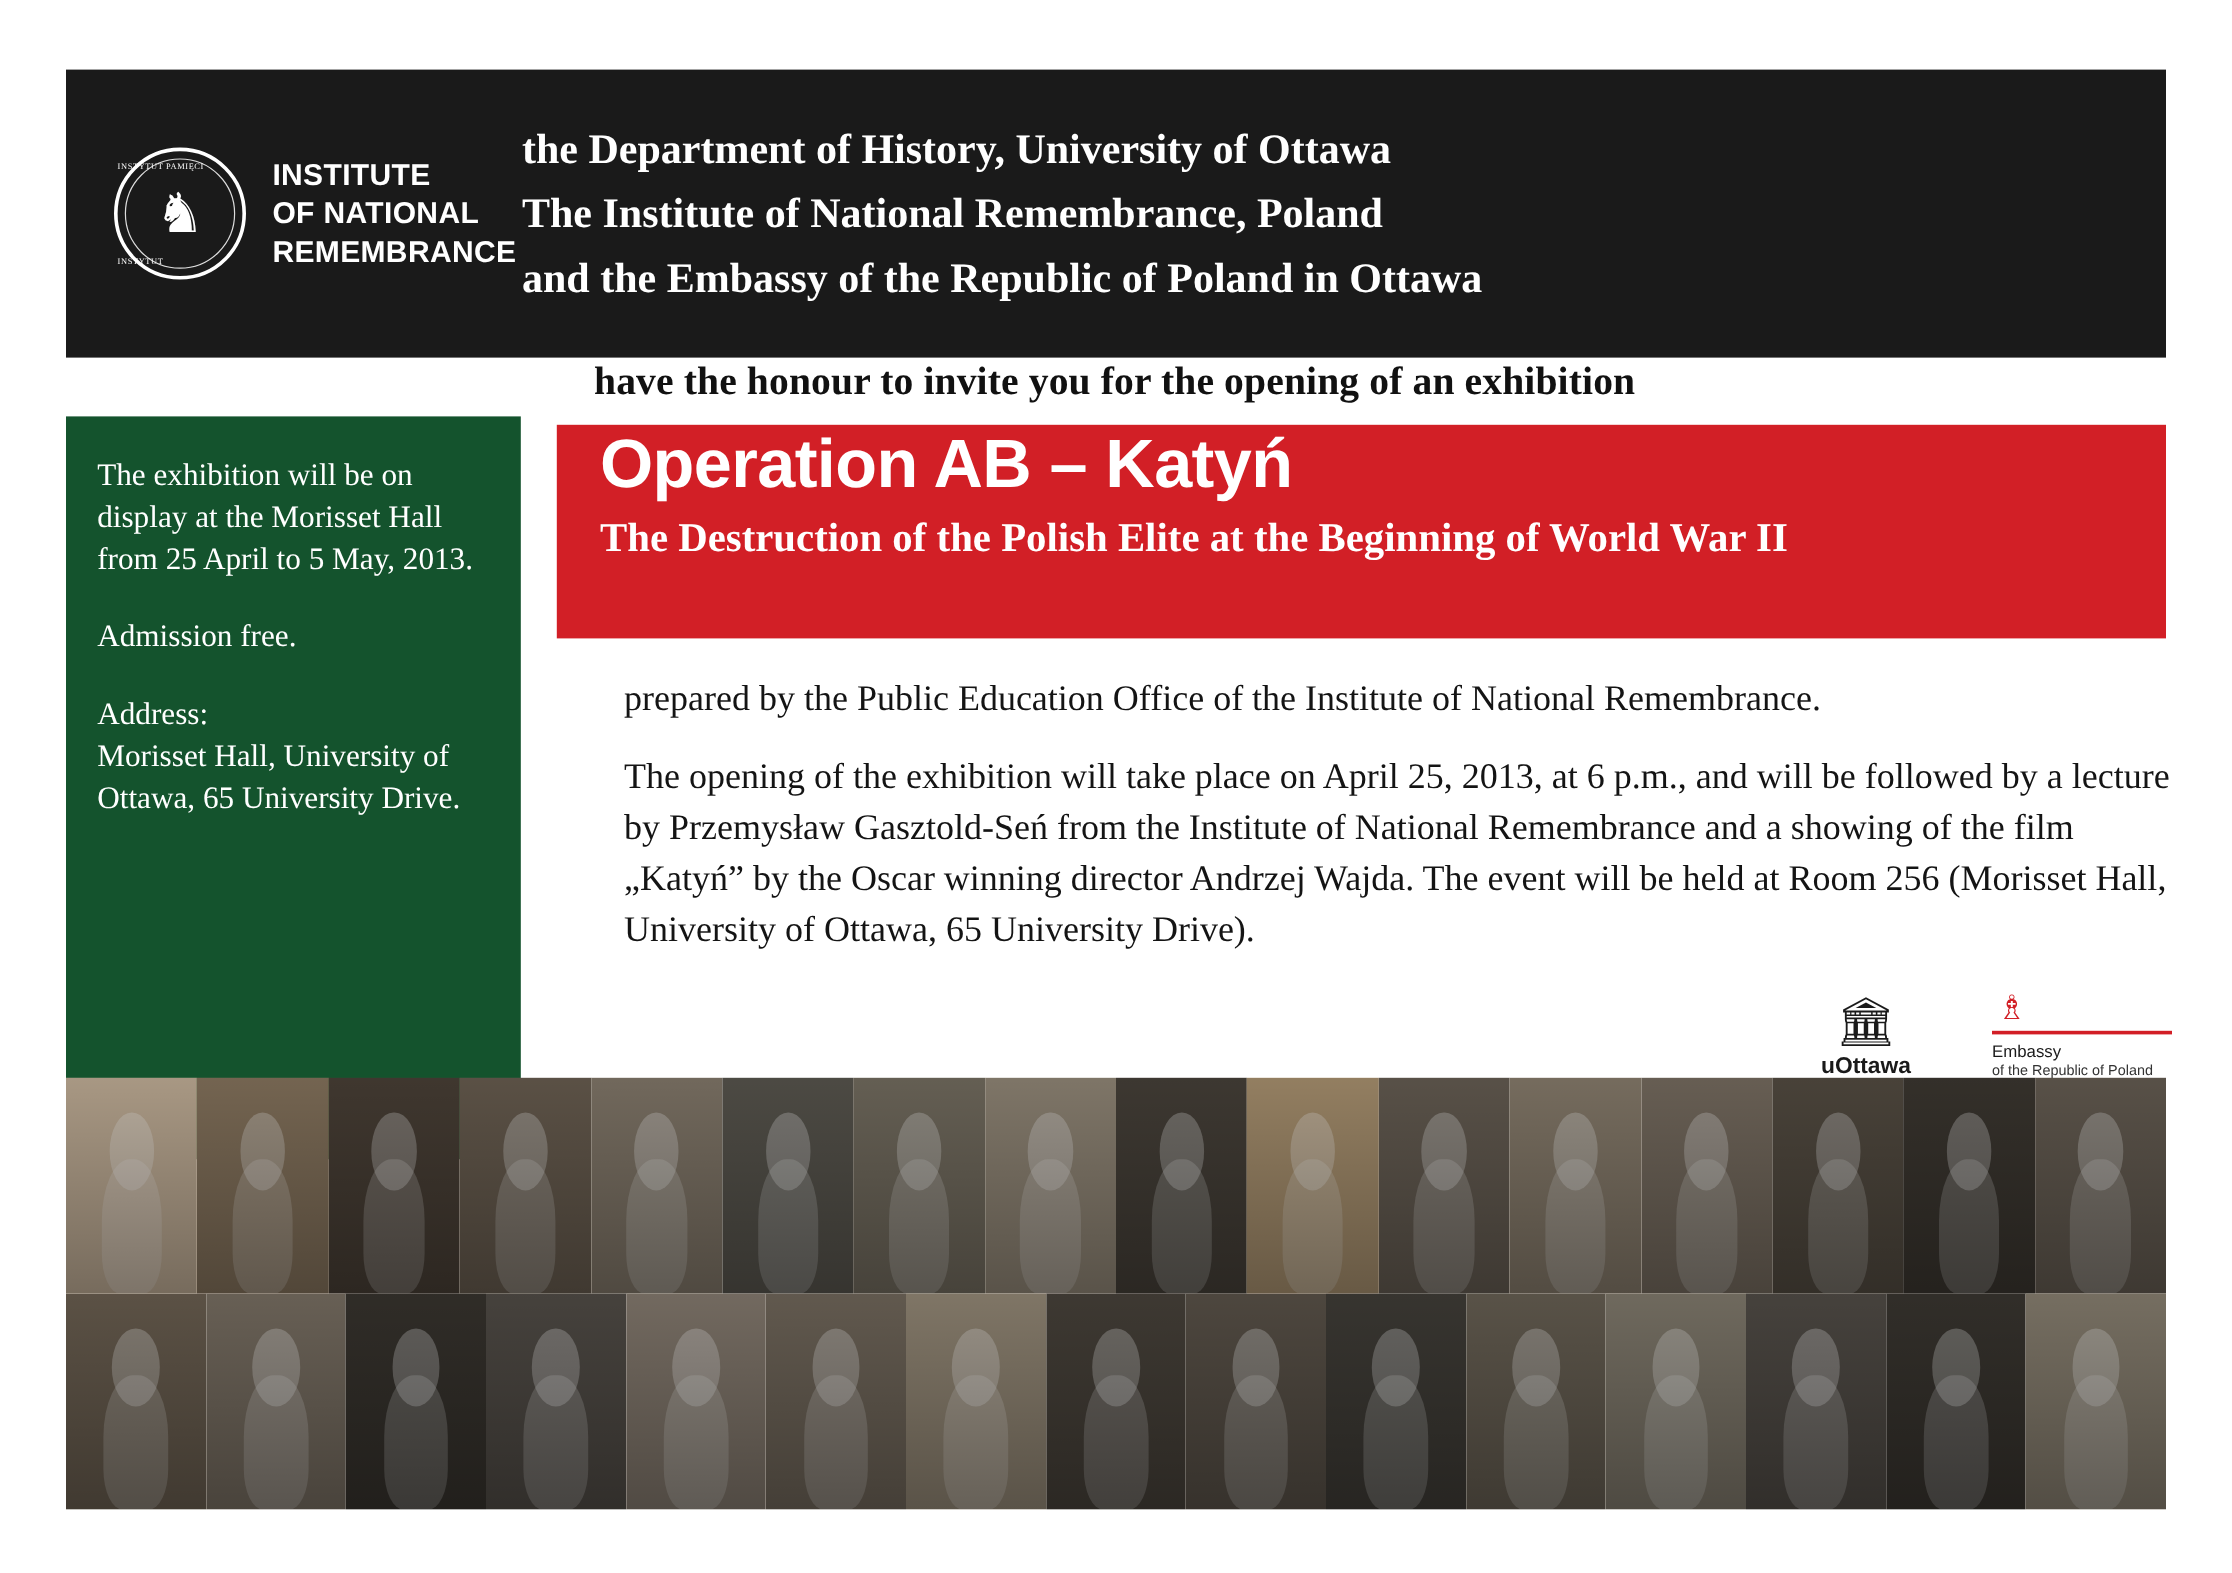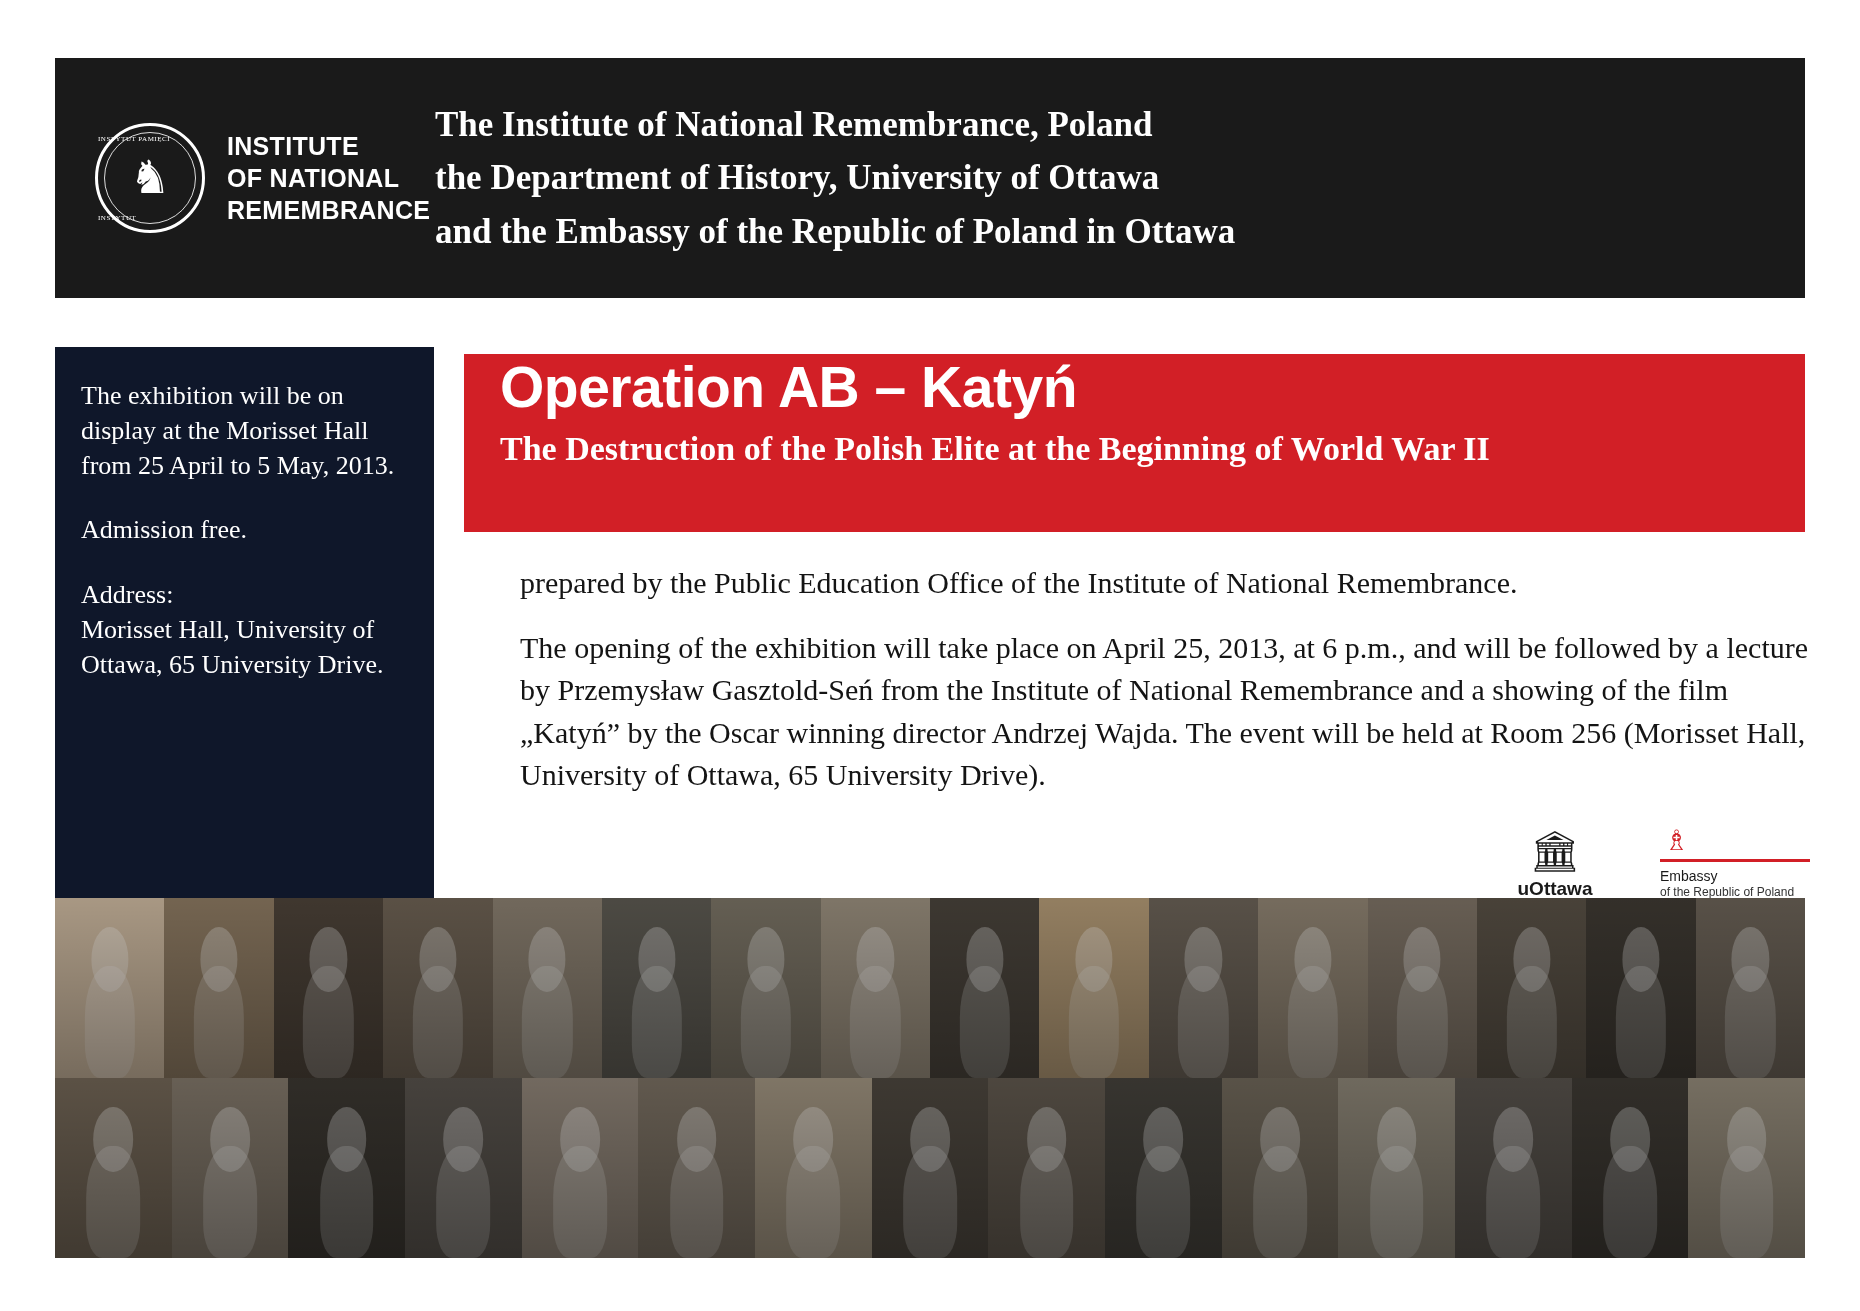--- a/index.html
+++ b/index.html
@@ -101,21 +101,21 @@
     letter-spacing: 0.1px;
   }
 
   
   .info-box {
     position: absolute;
     left: 55px;
     top: 347px;
     width: 379px;
     height: 619px;
-    background: #0f172a;
+    background: #14532d;
     color: #ffffff;
     box-sizing: border-box;
     padding: 32px 26px 0 26px;
     font-size: 26px;
     line-height: 1.34;
   }
   .info-box p { margin: 0 0 30px 0; }
   .info-box p:last-child { margin-bottom: 0; }
 
   
@@ -275,27 +275,28 @@
         <div class="seal-mini top">INSTYTUT PAMIĘCI</div>
         <div class="eagle">♞</div>
         <div class="seal-mini bottom">INSTYTUT</div>
       </div>
       <div class="institute-name" style="white-space: pre-line;">INSTITUTE
 OF NATIONAL
 REMEMBRANCE</div>
     </div>
 
     <div class="org-lines">
+      <div>the Department of History, University of Ottawa</div>
       <div>The Institute of National Remembrance, Poland</div>
-      <div>the Department of History, University of Ottawa</div>
       <div>and the Embassy of the Republic of Poland in Ottawa</div>
     </div>
 
   </div>
 
+  <div class="honour-line">have the honour to invite you for the opening of an exhibition</div>
 
   <div class="info-box">
     <p>The exhibition will be on display at the Morisset Hall from 25 April to 5 May, 2013.</p>
     <p>Admission free.</p>
     <p style="white-space: pre-line;">Address:
 Morisset Hall, University of Ottawa, 65 University Drive.</p>
   </div>
 
   <div class="title-band">
     <div class="title-main">Operation AB – Katyń</div>

